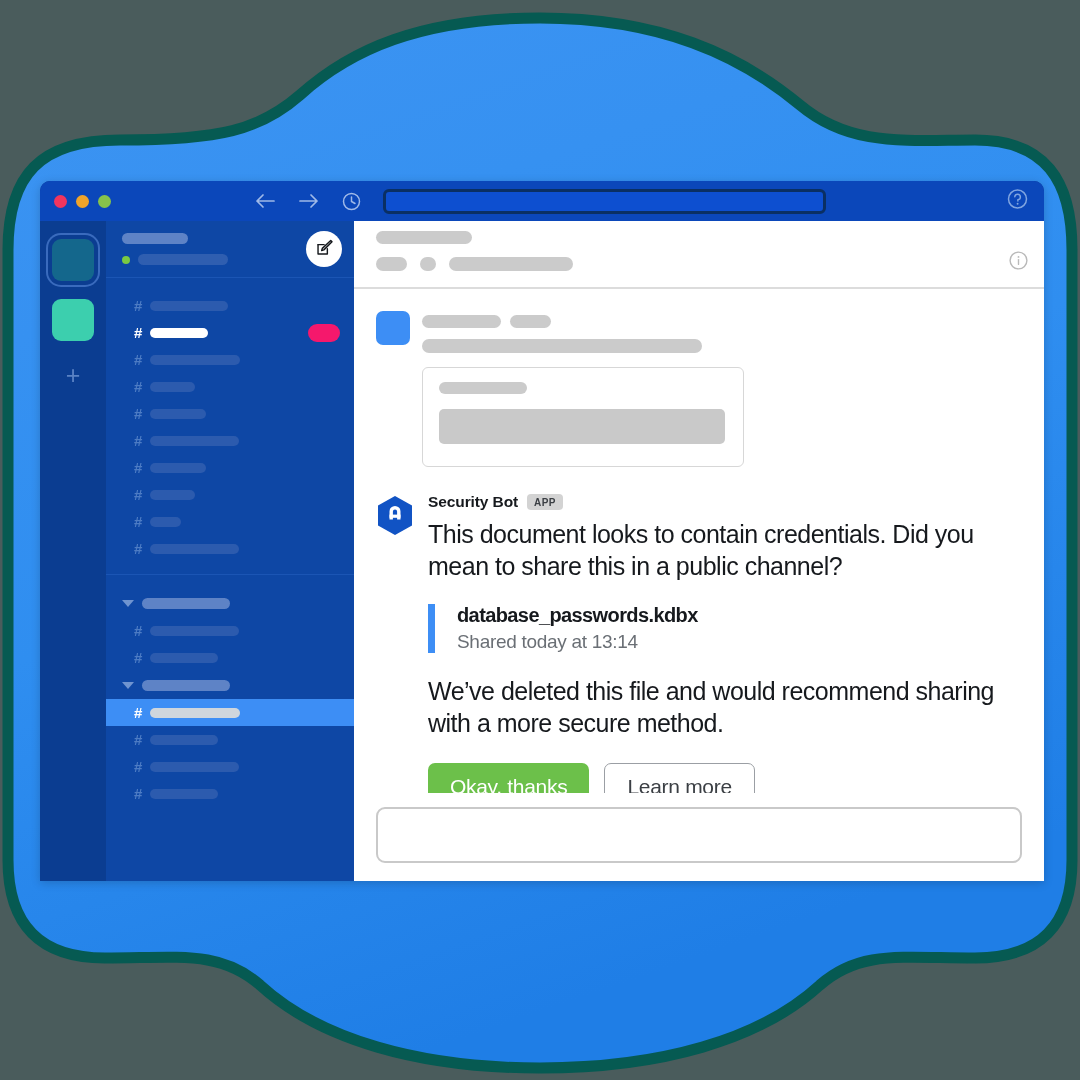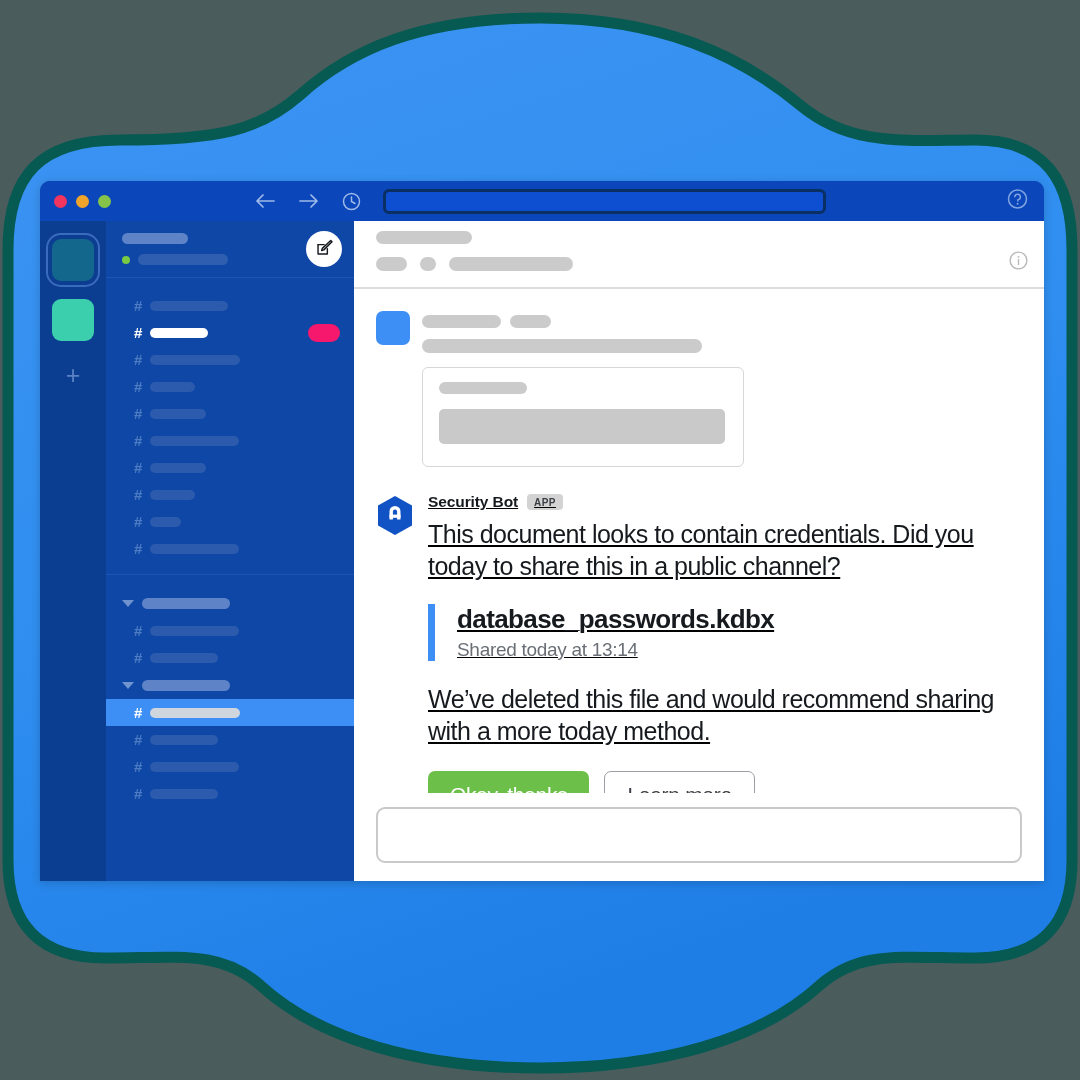--- a/index.html
+++ b/index.html
@@ -97,29 +97,29 @@
   .sk-lines{flex:1;}
   .sk-name-row{display:flex;gap:9px;margin-top:4px;margin-bottom:11px;}
   .attach-card{margin-top:14px;width:322px;height:100px;border:1.6px solid #d7d7d7;
                border-radius:6px;padding:14px 16px;box-sizing:border-box;}
   .attach-title{width:88px;height:12px;margin-bottom:15px;}
   .attach-body{width:286px;height:35px;background:#c9c9c9;border-radius:5px;}
 
   
   .bot-msg{display:flex;gap:14px;margin-top:26px;}
   .bot-avatar{width:38px;height:40px;flex:none;margin-top:2px;}
-  .bot-body{flex:1;text-decoration:underline;}
+  .bot-body{flex:1;}
   .bot-name-row{display:flex;align-items:center;gap:9px;margin-bottom:7px;}
   .bot-name{font-size:15.5px;font-weight:700;color:#16191d;letter-spacing:-.1px;}
   .app-tag{background:#d3d3d3;color:#3b3f44;font-size:10px;font-weight:700;
            padding:2.5px 7px;border-radius:4px;letter-spacing:.4px;}
   .bot-text{font-size:25px;line-height:1.28;color:#16191d;letter-spacing:-.5px;}
 
   .quote{margin:22px 0 0 0;padding-left:22px;border-left:7px solid #3d8ef5;}
-  .quote-file{font-size:26px;font-weight:700;color:#16191d;letter-spacing:-.6px;}
+  .quote-file{font-size:20px;font-weight:700;color:#16191d;letter-spacing:-.6px;}
   .quote-sub{font-size:19px;color:#6a6f75;margin-top:4px;letter-spacing:-.3px;}
 
   .bot-text2{font-size:25px;line-height:1.28;color:#16191d;margin-top:22px;letter-spacing:-.5px;}
 
   .actions{display:flex;gap:15px;margin-top:24px;}
   .btn{font-size:21px;letter-spacing:-.3px;padding:11px 22px;border-radius:7px;cursor:pointer;
        font-family:"Liberation Sans", sans-serif;}
   .btn-primary{background:#6cc04a;color:#fff;border:none;}
   .btn-secondary{background:#fff;color:#3b3f44;border:1.8px solid #9b9fa4;}
 
@@ -341,28 +341,28 @@
               <path d="M19 1 L36 10.5 V30.5 L19 40 L2 30.5 V10.5 Z" fill="#1153c4"></path>
               <path d="M13.5 16.5 a5.5 5.5 0 0 1 11 0 V24.5 h-3.4 V16.5 a2.1 2.1 0 0 0 -4.2 0 V24.5 h-3.4 Z" fill="#fff"></path>
               <rect x="13.5" y="19.6" width="11" height="3.2" fill="#fff"></rect>
             </svg>
           </div>
           <div class="bot-body">
             <div class="bot-name-row">
               <span class="bot-name">Security Bot</span>
               <span class="app-tag">APP</span>
             </div>
-            <div class="bot-text">This document looks to contain credentials. Did you today to share this in a public channel?</div>
+            <div class="bot-text">This document looks to contain credentials. Did you mean to share this in a public channel?</div>
 
             <div class="quote">
               <div class="quote-file">database_passwords.kdbx</div>
               <div class="quote-sub">Shared today at 13:14</div>
             </div>
 
-            <div class="bot-text2">We’ve deleted this file and would recommend sharing with a more today method.</div>
+            <div class="bot-text2">We’ve deleted this file and would recommend sharing with a more secure method.</div>
 
             <div class="actions">
               <button class="btn btn-primary">Okay, thanks</button>
               <button class="btn btn-secondary">Learn more</button>
             </div>
           </div>
         </div>
       </div>
 
       <div class="composer" title=""></div>

